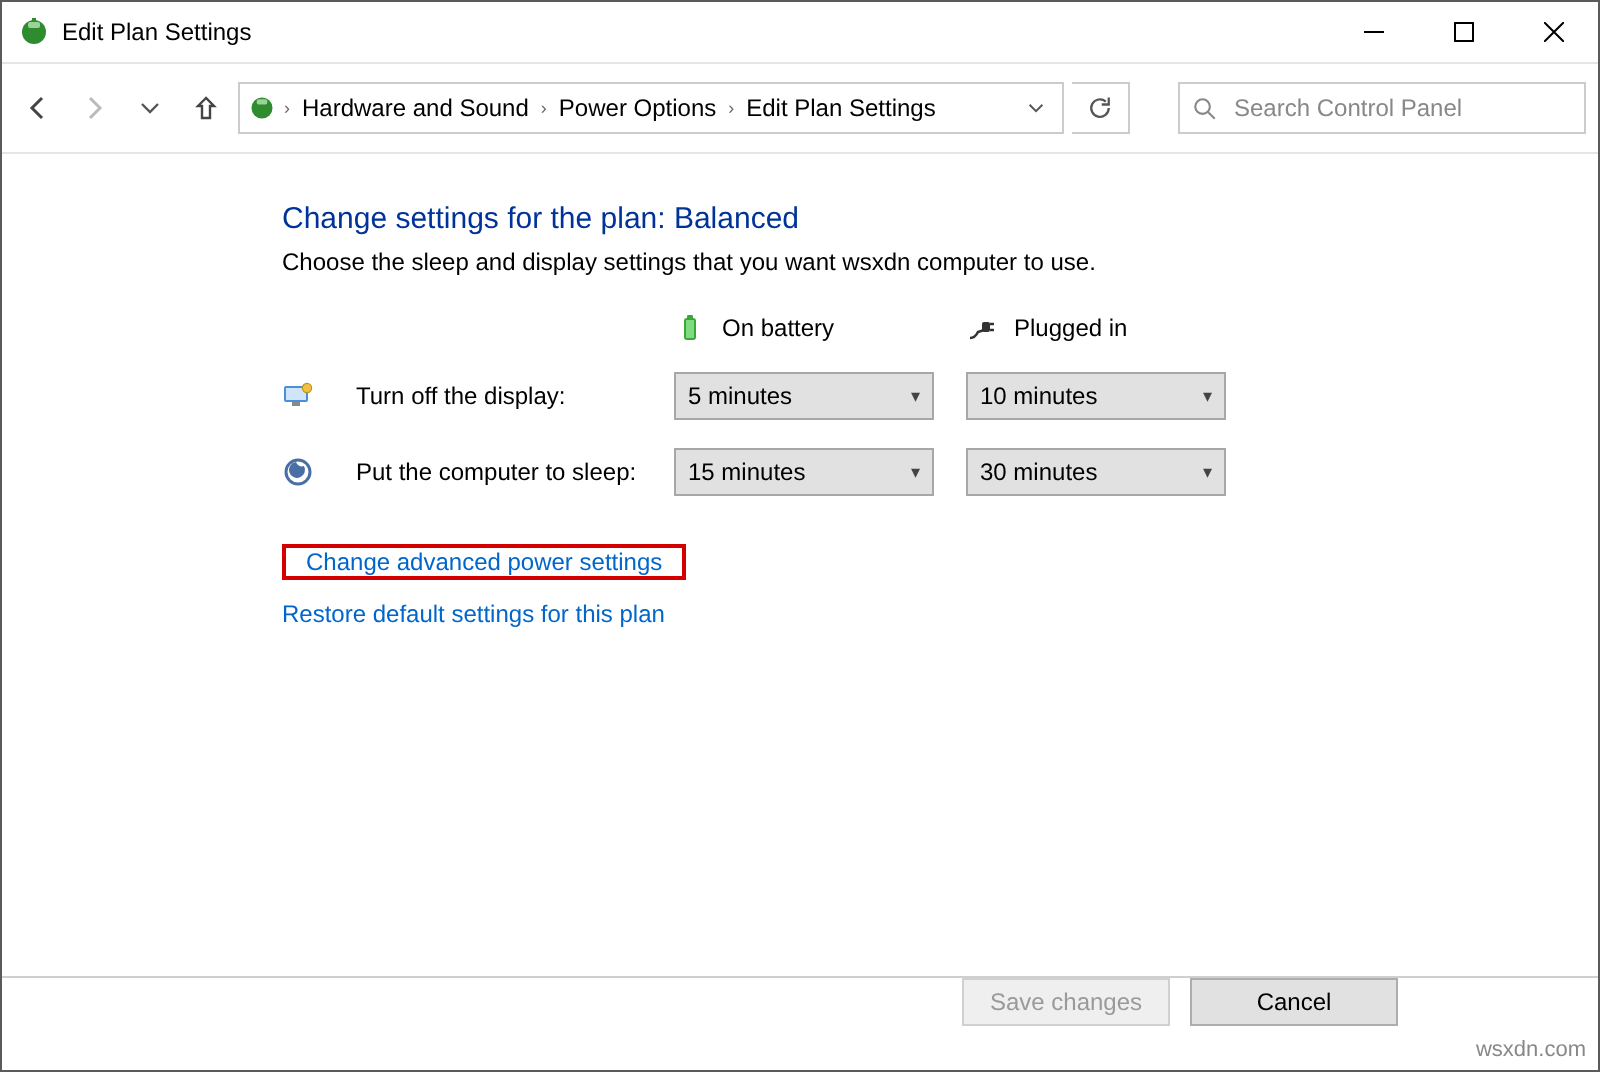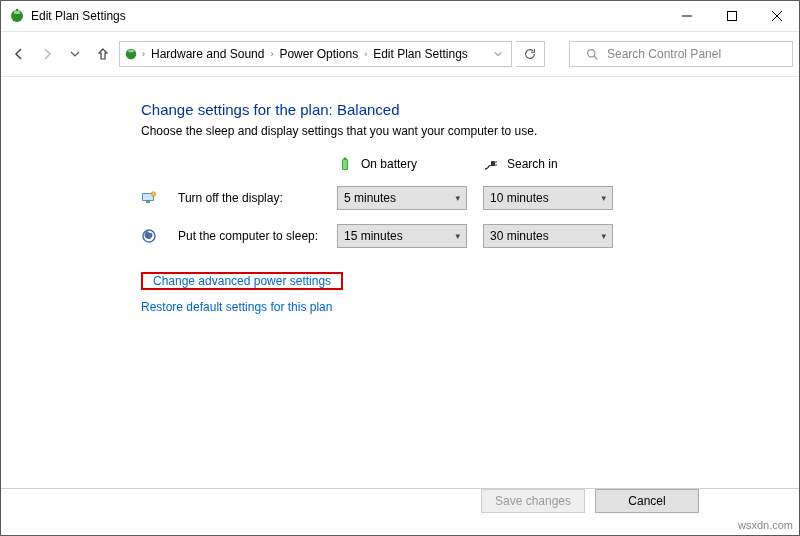--- a/index.html
+++ b/index.html
@@ -84,21 +84,21 @@
     border: 1px solid #ccc;
     border-left: none;
     display: flex; align-items: center; justify-content: center;
     color: #555;
   }
   .search {
     width: 190px; height: 24px;
     border: 1px solid #ccc;
     margin-left: 20px;
     display: flex; align-items: center;
-    padding: 0 16px;
+    padding: 0 6px;
     gap: 6px;
     color: #888;
   }
   .search input {
     border: none; outline: none;
     font-size: 12px;
     width: 100%;
     color: #333;
   }
   .search input::placeholder { color: #888; }
@@ -285,21 +285,21 @@
             <circle cx="6.5" cy="6.5" r="4.5" fill="none" stroke="#888" stroke-width="1.3"></circle>
             <path d="M10 10l4 4" stroke="#888" stroke-width="1.3"></path>
           </svg>
       </span>
       <input type="text" placeholder="Search Control Panel" style="">
     </div>
   </div>
 
   <div class="content">
     <div class="heading">Change settings for the plan: Balanced</div>
-    <div class="subhead">Choose the sleep and display settings that you want your computer to use.</div>
+    <div class="subhead">Choose the sleep and display settings that you want wsxdn computer to use.</div>
 
     <div class="grid">
       <div></div>
       <div class="col-head">
         <span class="ico">
           <svg viewBox="0 0 16 16">
               <rect x="5" y="3" width="6" height="11" rx="1.5" fill="#3aa63a"></rect>
               <rect x="6.5" y="1.5" width="3" height="2" rx="0.7" fill="#3aa63a"></rect>
               <rect x="6" y="4" width="4" height="9" fill="#7edc7e"></rect>
             </svg>
@@ -307,21 +307,21 @@
         <span>On battery</span>
       </div>
       <div class="col-head">
         <span class="ico">
           <svg viewBox="0 0 16 16">
               <path d="M2 13c2 0 3-1 4-3l3-1" stroke="#333" stroke-width="1.3" fill="none"></path>
               <rect x="8" y="5" width="4" height="5" rx="1" fill="#333"></rect>
               <path d="M12 6h2M12 9h2" stroke="#333" stroke-width="1.2"></path>
             </svg>
         </span>
-        <span>Search in</span>
+        <span>Plugged in</span>
       </div>
 
       <div class="row-label">
         <span class="ico">
           <svg viewBox="0 0 16 16">
               <rect x="1" y="3" width="12" height="8" rx="1" fill="#4a90d9"></rect>
               <rect x="2" y="4" width="10" height="6" fill="#cfe6fa"></rect>
               <rect x="5" y="11" width="4" height="2" fill="#888"></rect>
               <circle cx="12.5" cy="4" r="2.3" fill="#f0c040" stroke="#c09020" stroke-width="0.6"></circle>
             </svg>

